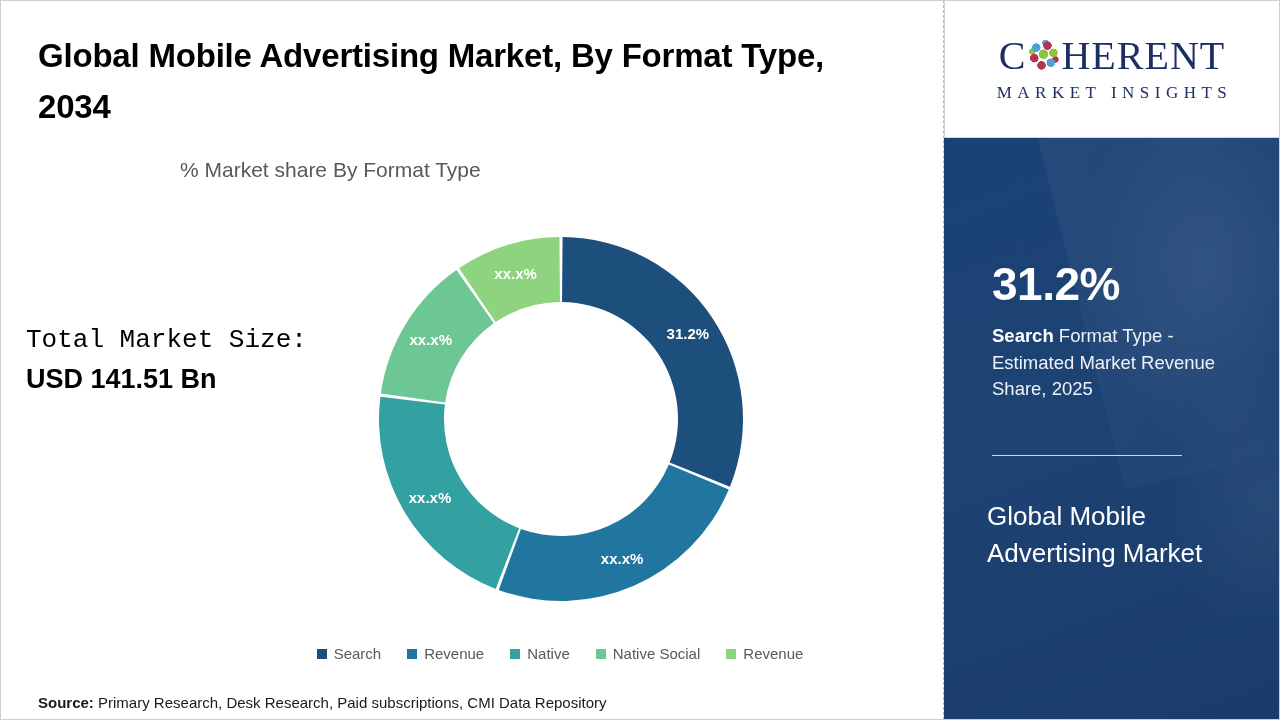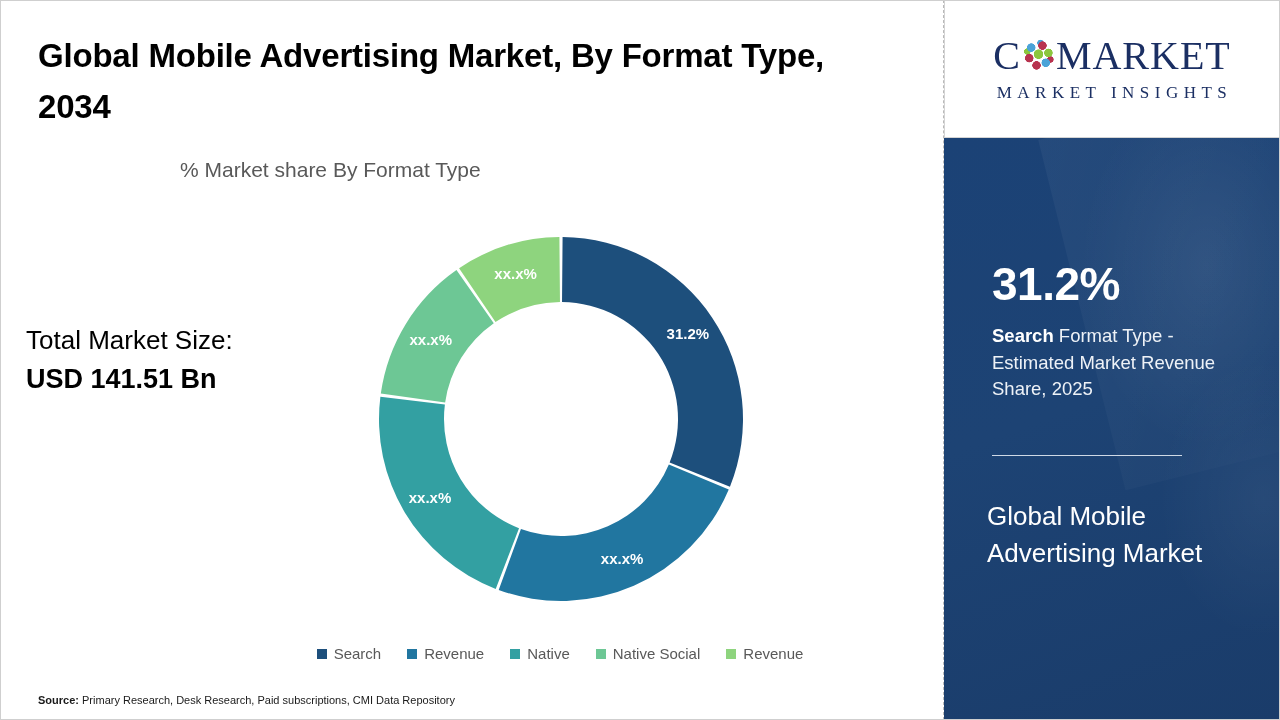--- a/index.html
+++ b/index.html
@@ -58,20 +58,21 @@
 
   #market-size-block {
     position: absolute;
     left: 26px; top: 322px;
     width: 310px;
   }
   #market-size-label {
     font-size: 26px;
     color: #000000;
     line-height: 1.45;
+    font-family: Liberation Mono, monospace;
   }
   #market-size-value {
     font-size: 27px;
     font-weight: bold;
     color: #000000;
     line-height: 1.45;
   }
 
   
   #donut-wrap {
@@ -112,21 +113,21 @@
   .legend-text {
     font-size: 15px;
     color: #595959;
     white-space: nowrap;
   }
 
   
   #source-line {
     position: absolute;
     left: 38px; top: 694px;
-    font-size: 11px;
+    font-size: 15px;
     color: #1a1a1a;
     white-space: nowrap;
   }
   #source-label { font-weight: bold; }
 
   
   #right-rail {
     position: absolute;
     left: 944px; top: 0;
     width: 336px; height: 720px;
@@ -297,21 +298,21 @@
   </div>
 
   <div id="panel-divider"></div>
 
   <div id="right-rail">
 
     <div id="logo-box">
       <div id="logo-wordmark">
         <span>C</span>
         <span id="logo-globe"></span>
-        <span>MARKET</span>
+        <span>HERENT</span>
       </div>
       <div id="logo-tagline">MARKET INSIGHTS</div>
     </div>
 
     <div id="rail-body">
       <div id="rail-stat">31.2%</div>
 
       <div id="rail-caption">
         <b>Search</b><span> Format Type - Estimated Market Revenue Share, 2025</span>
       </div>

